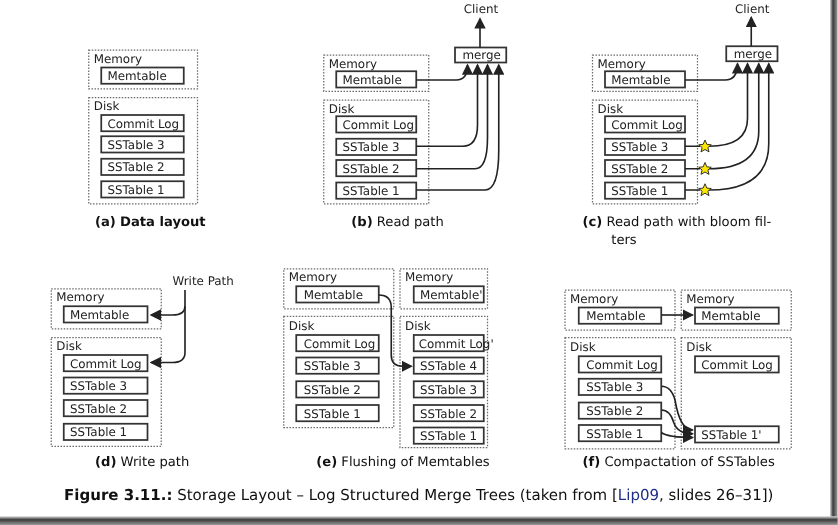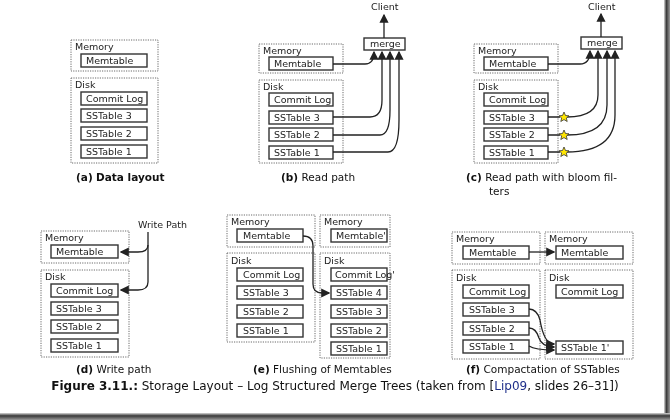--- a/index.html
+++ b/index.html
@@ -11,21 +11,21 @@
                   background:linear-gradient(to bottom,#d8d8d8,#3a3a3a 40%,#9a9a9a); }
   svg { position:absolute; left:0; top:0; }
   .group-box { fill:none; stroke:#6a6a6a; stroke-width:1; stroke-dasharray:1.2 1.2; }
   .item-box { fill:#fff; stroke:#333; stroke-width:1.4; }
   .lbl { font-size:9.5px; fill:#222; font-family:"DejaVu Sans", sans-serif; }
   .item-lbl { font-size:9.5px; fill:#222; font-family:"DejaVu Sans", sans-serif; }
   .cap { font-size:10.5px; fill:#111; font-family:"DejaVu Sans", sans-serif; }
   .cap-letter { font-weight:bold; }
   .arrow { fill:none; stroke:#222; stroke-width:1.3; }
   .star { fill:#ffe600; stroke:#333; stroke-width:0.8; }
-  #figure-caption { position:absolute; left:0; top:379px; width:670px; text-align:center;
+  #figure-caption { position:absolute; left:0; top:389px; width:670px; text-align:center;
                     font-size:12px; font-family:"DejaVu Sans", sans-serif; color:#111; }
   #figure-caption .fig-num { font-weight:bold; }
   #figure-caption .cite { color:#1f2f8a; }
 </style>
 </head>
 <body>
 
 <svg width="670" height="420">
   <defs>
     <marker id="ah" markerWidth="7" markerHeight="7" refX="6" refY="3.5" orient="auto">

